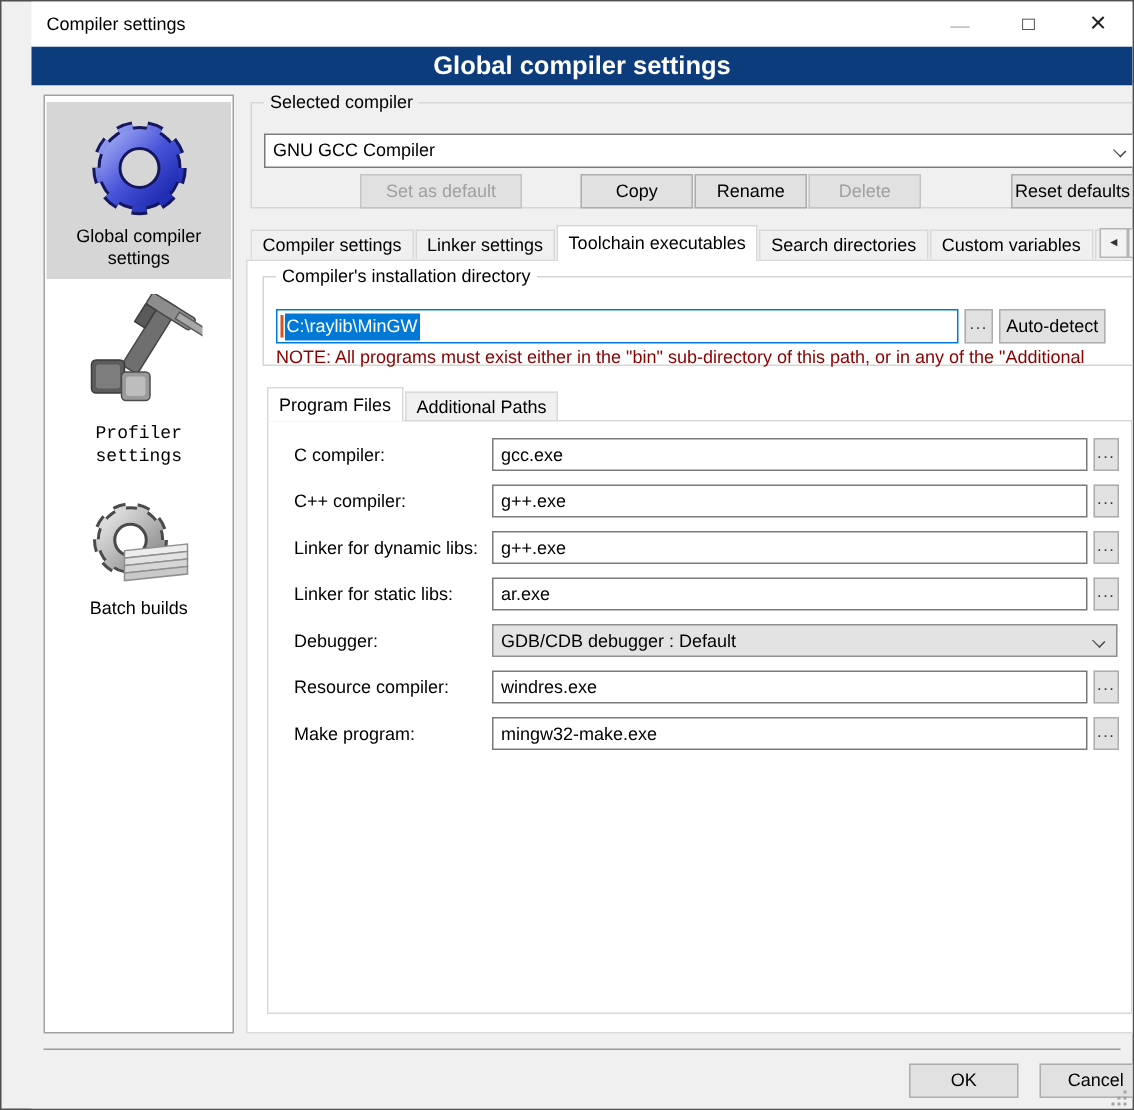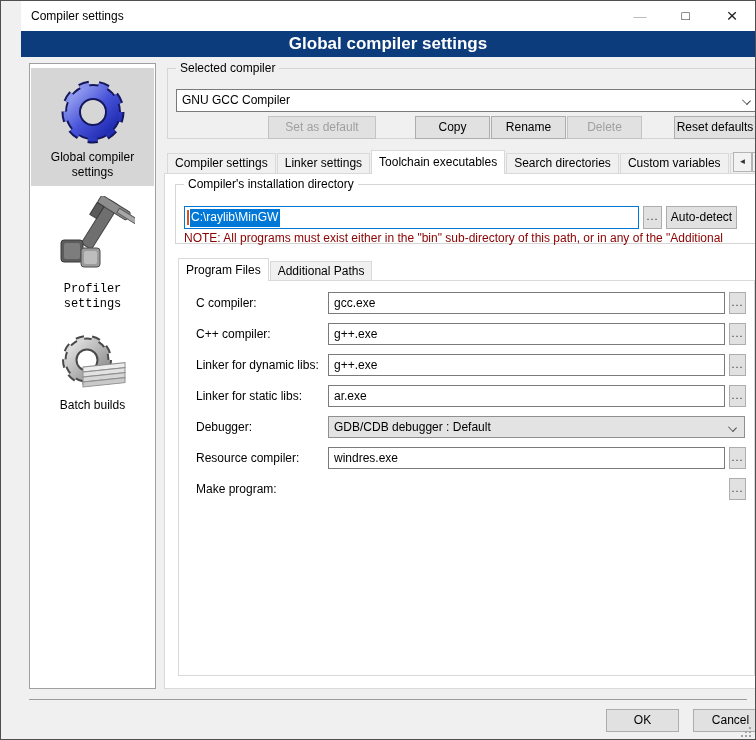--- a/index.html
+++ b/index.html
@@ -52,21 +52,21 @@
 
   .btn { height:23px; background:#e1e1e1; border:1px solid #adadad; font-size:12px;
          font-family:"Liberation Sans", sans-serif; text-align:center; cursor:default; }
   .btn.disabled { color:#a0a0a0; border-color:#c3c3c3; }
   .btnrow { position:absolute; left:146px; top:59px; width:589px; height:23px;
             display:flex; justify-content:flex-end; }
   .btnrow .btn { line-height:21px; }
   .b-setdef { width:108px; margin-right:39px; }
   .b-copy, .b-rename, .b-del { width:75px; margin-right:1px; }
   .b-del { margin-right:32px; }
-  .b-reset { width:82px; }
+  .b-reset { width:82px;margin-left:28px; }
 
   
   .tabstrip { position:absolute; left:146px; top:93px; width:566px; height:24px;
               display:flex; align-items:flex-end; overflow:hidden; }
   .tab { height:20px; line-height:19px; padding:0 7px; background:#f0f0f0;
          border:1px solid #d9d9d9; border-bottom:0; margin-right:1px; margin-bottom:1px;
          white-space:nowrap; cursor:default; }
   .tab.active { height:24px; line-height:23px; background:#fff; margin-bottom:0;
                 position:relative; z-index:3; }
   .tabscroll { position:absolute; top:95px; width:19px; height:20px; line-height:18px;
@@ -282,20 +282,21 @@
         </div>
 
         <div class="irow" style="top:166px;">
           <span class="flabel">Resource compiler:</span>
           <input class="ftext" value="windres.exe" style="">
           <div class="btn dots">...</div>
         </div>
 
         <div class="irow" style="top:197px;">
           <span class="flabel">Make program:</span>
+          <input class="ftext" value="mingw32-make.exe" style="">
           <div class="btn dots">...</div>
         </div>
 
       </div>
     </div>
 
     <div class="footsep"></div>
     <div class="btn b-ok" style="line-height:21px;">OK</div>
     <div class="btn b-cancel" style="line-height:21px;">Cancel</div>
     <div class="grip2"></div>

